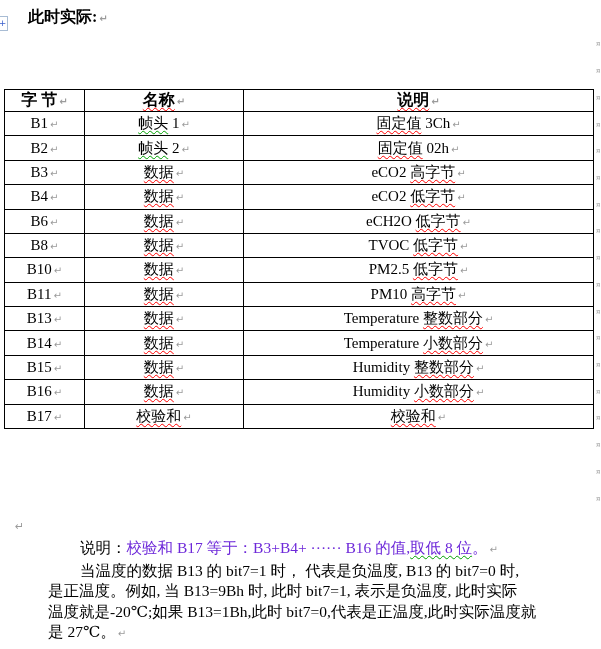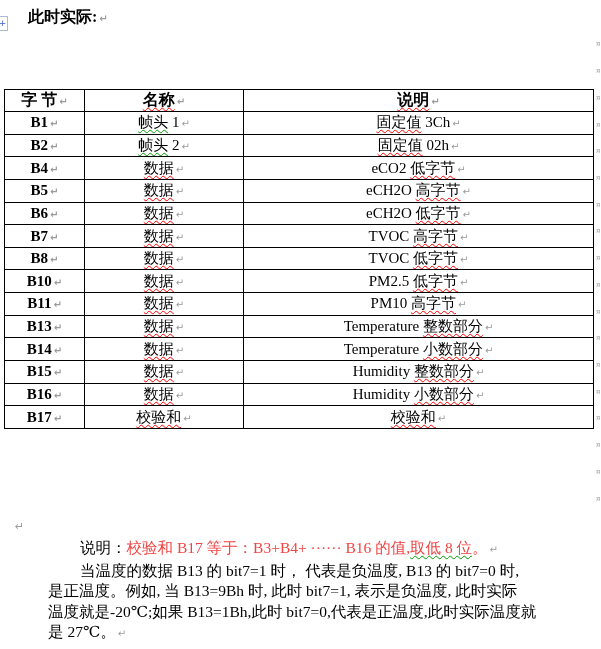--- a/index.html
+++ b/index.html
@@ -13,39 +13,39 @@
     border:1px solid #a8bcd4;background:#fff;font-family:"DejaVu Sans",sans-serif;
     font-size:9px;line-height:12px;color:#3a5fcd;text-align:center;}
   
   .title{position:absolute;left:28px;top:7px;font-size:16px;font-weight:bold;white-space:nowrap;}
   
   table{position:absolute;left:4px;top:48px;width:589px;height:340px;
     border-collapse:collapse;table-layout:fixed;margin-top:41px;}
   th,td{border:1px solid #000;text-align:center;vertical-align:middle;
     padding:0;font-size:15px;white-space:nowrap;overflow:hidden;}
   th{font-weight:bold;font-size:16px;}
-  td.byte{font-weight:bold;}
+  td.byte{font-weight:normal;}
   .wavy-red{text-decoration-line:underline;text-decoration-style:wavy;
     text-decoration-color:#ff0000;text-decoration-thickness:1px;
     text-underline-offset:2px;text-decoration-skip-ink:none;}
   .wavy-green{text-decoration-line:underline;text-decoration-style:wavy;
     text-decoration-color:#00a000;text-decoration-thickness:1px;
     text-underline-offset:2px;text-decoration-skip-ink:none;}
   .pilcrow{color:#9b9b9b;font-size:10px;margin-left:2px;
     font-family:"DejaVu Sans",sans-serif;vertical-align:baseline;}
   .after-table-pilcrow{position:absolute;left:15px;top:520px;font-size:11px;
     color:#9b9b9b;font-family:"DejaVu Sans",sans-serif;}
   .cell-end{position:absolute;left:596px;color:#9b9b9b;font-size:7px;
     font-family:"DejaVu Sans",sans-serif;line-height:7px;}
   
   .notes{position:absolute;left:48px;top:538px;width:535px;font-size:15.5px;
     line-height:20.5px;}
   .note-line{white-space:nowrap;}
   .indent{padding-left:32px;}
-  .red{color:#ef4444;}
+  .red{color:#6d28d9;}
 </style>
 </head>
 <body>
 
 <div class="page">
 
   <div class="anchor">+</div>
 
   <div class="title">
     <span>此时实际:</span><span class="pilcrow">↵</span>
@@ -69,38 +69,33 @@
           <td class="byte"><span>B1</span><span class="pilcrow">↵</span></td>
           <td><span class="wavy-green">帧头</span><span> 1</span><span class="pilcrow">↵</span></td>
           <td><span class="wavy-red">固定值</span><span> 3Ch</span><span class="pilcrow">↵</span></td>
         </tr>
         <tr>
           <td class="byte"><span>B2</span><span class="pilcrow">↵</span></td>
           <td><span class="wavy-green">帧头</span><span> 2</span><span class="pilcrow">↵</span></td>
           <td><span class="wavy-red">固定值</span><span> 02h</span><span class="pilcrow">↵</span></td>
         </tr>
         <tr>
+          <td class="byte"><span>B3</span><span class="pilcrow">↵</span></td>
+          <td><span class="wavy-red">数据</span><span class="pilcrow">↵</span></td>
+          <td><span>eCO2 </span><span class="wavy-red">高字节</span><span class="pilcrow">↵</span></td>
+        </tr>
+        <tr>
           <td class="byte"><span>B4</span><span class="pilcrow">↵</span></td>
           <td><span class="wavy-red">数据</span><span class="pilcrow">↵</span></td>
           <td><span>eCO2 </span><span class="wavy-red">低字节</span><span class="pilcrow">↵</span></td>
         </tr>
         <tr>
-          <td class="byte"><span>B5</span><span class="pilcrow">↵</span></td>
-          <td><span class="wavy-red">数据</span><span class="pilcrow">↵</span></td>
-          <td><span>eCH2O </span><span class="wavy-red">高字节</span><span class="pilcrow">↵</span></td>
-        </tr>
-        <tr>
           <td class="byte"><span>B6</span><span class="pilcrow">↵</span></td>
           <td><span class="wavy-red">数据</span><span class="pilcrow">↵</span></td>
           <td><span>eCH2O </span><span class="wavy-red">低字节</span><span class="pilcrow">↵</span></td>
-        </tr>
-        <tr>
-          <td class="byte"><span>B7</span><span class="pilcrow">↵</span></td>
-          <td><span class="wavy-red">数据</span><span class="pilcrow">↵</span></td>
-          <td><span>TVOC </span><span class="wavy-red">高字节</span><span class="pilcrow">↵</span></td>
         </tr>
         <tr>
           <td class="byte"><span>B8</span><span class="pilcrow">↵</span></td>
           <td><span class="wavy-red">数据</span><span class="pilcrow">↵</span></td>
           <td><span>TVOC </span><span class="wavy-red">低字节</span><span class="pilcrow">↵</span></td>
         </tr>
         <tr>
           <td class="byte"><span>B10</span><span class="pilcrow">↵</span></td>
           <td><span class="wavy-red">数据</span><span class="pilcrow">↵</span></td>
           <td><span>PM2.5 </span><span class="wavy-red">低字节</span><span class="pilcrow">↵</span></td>

